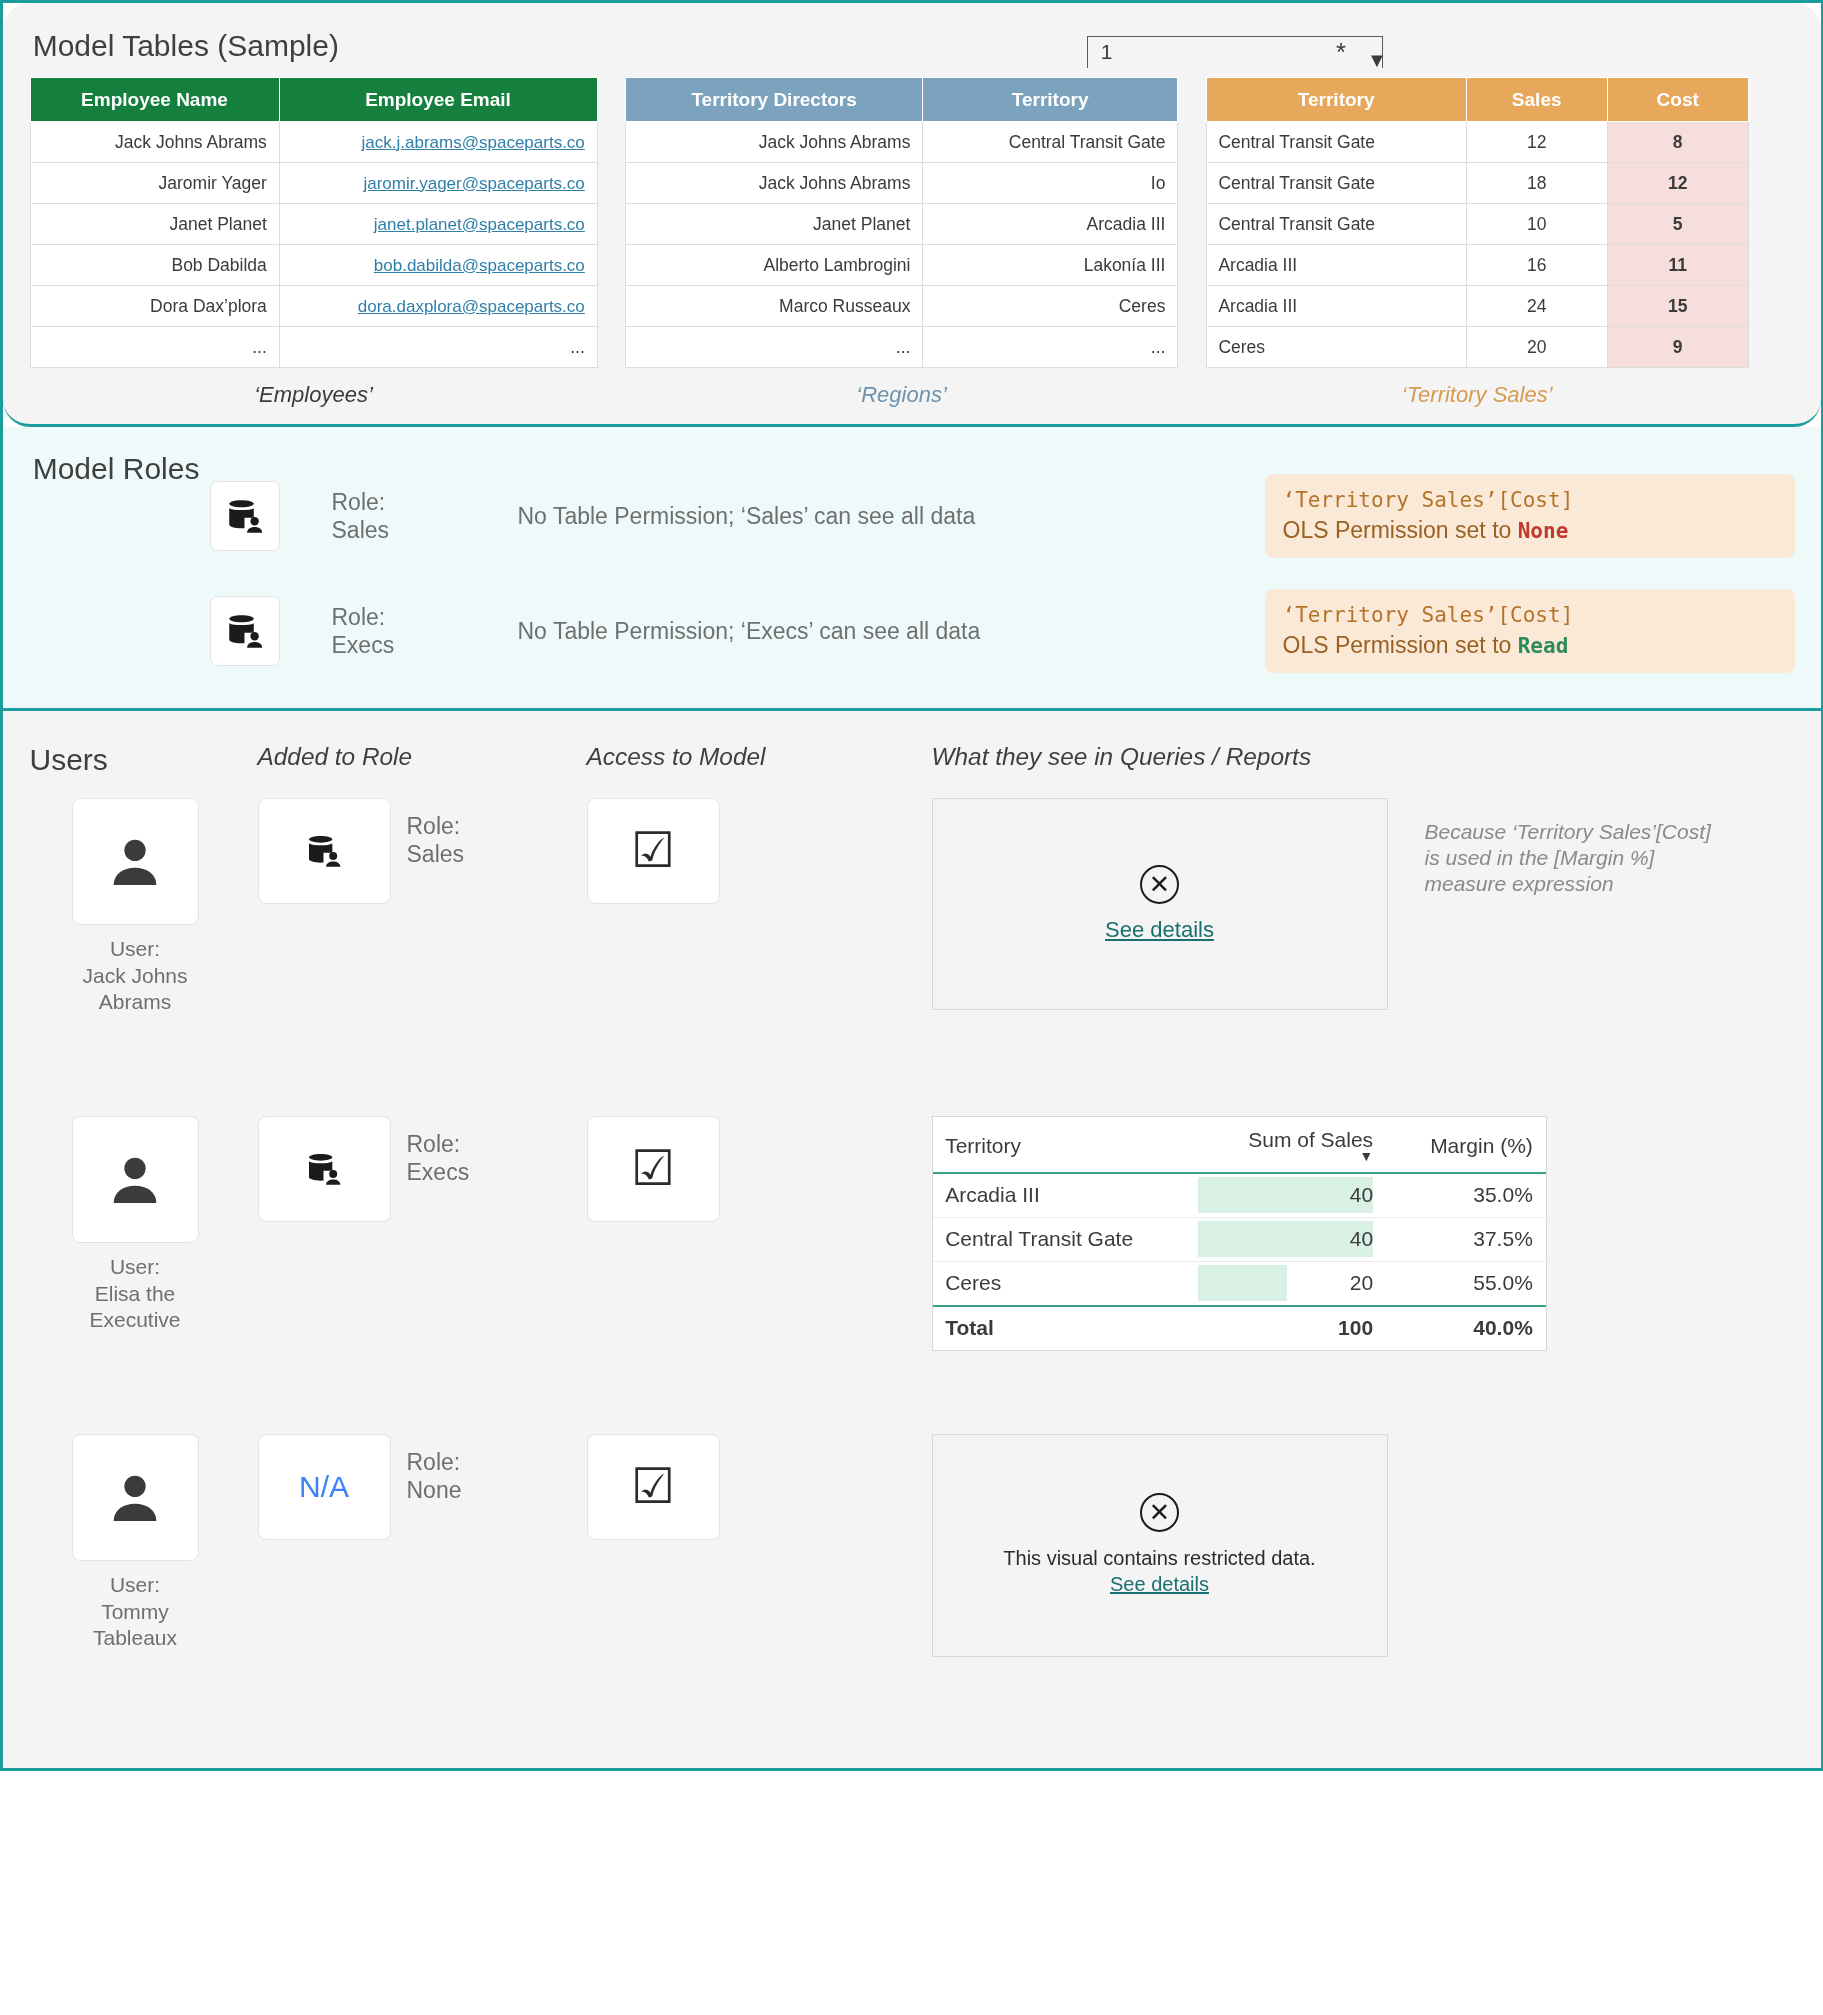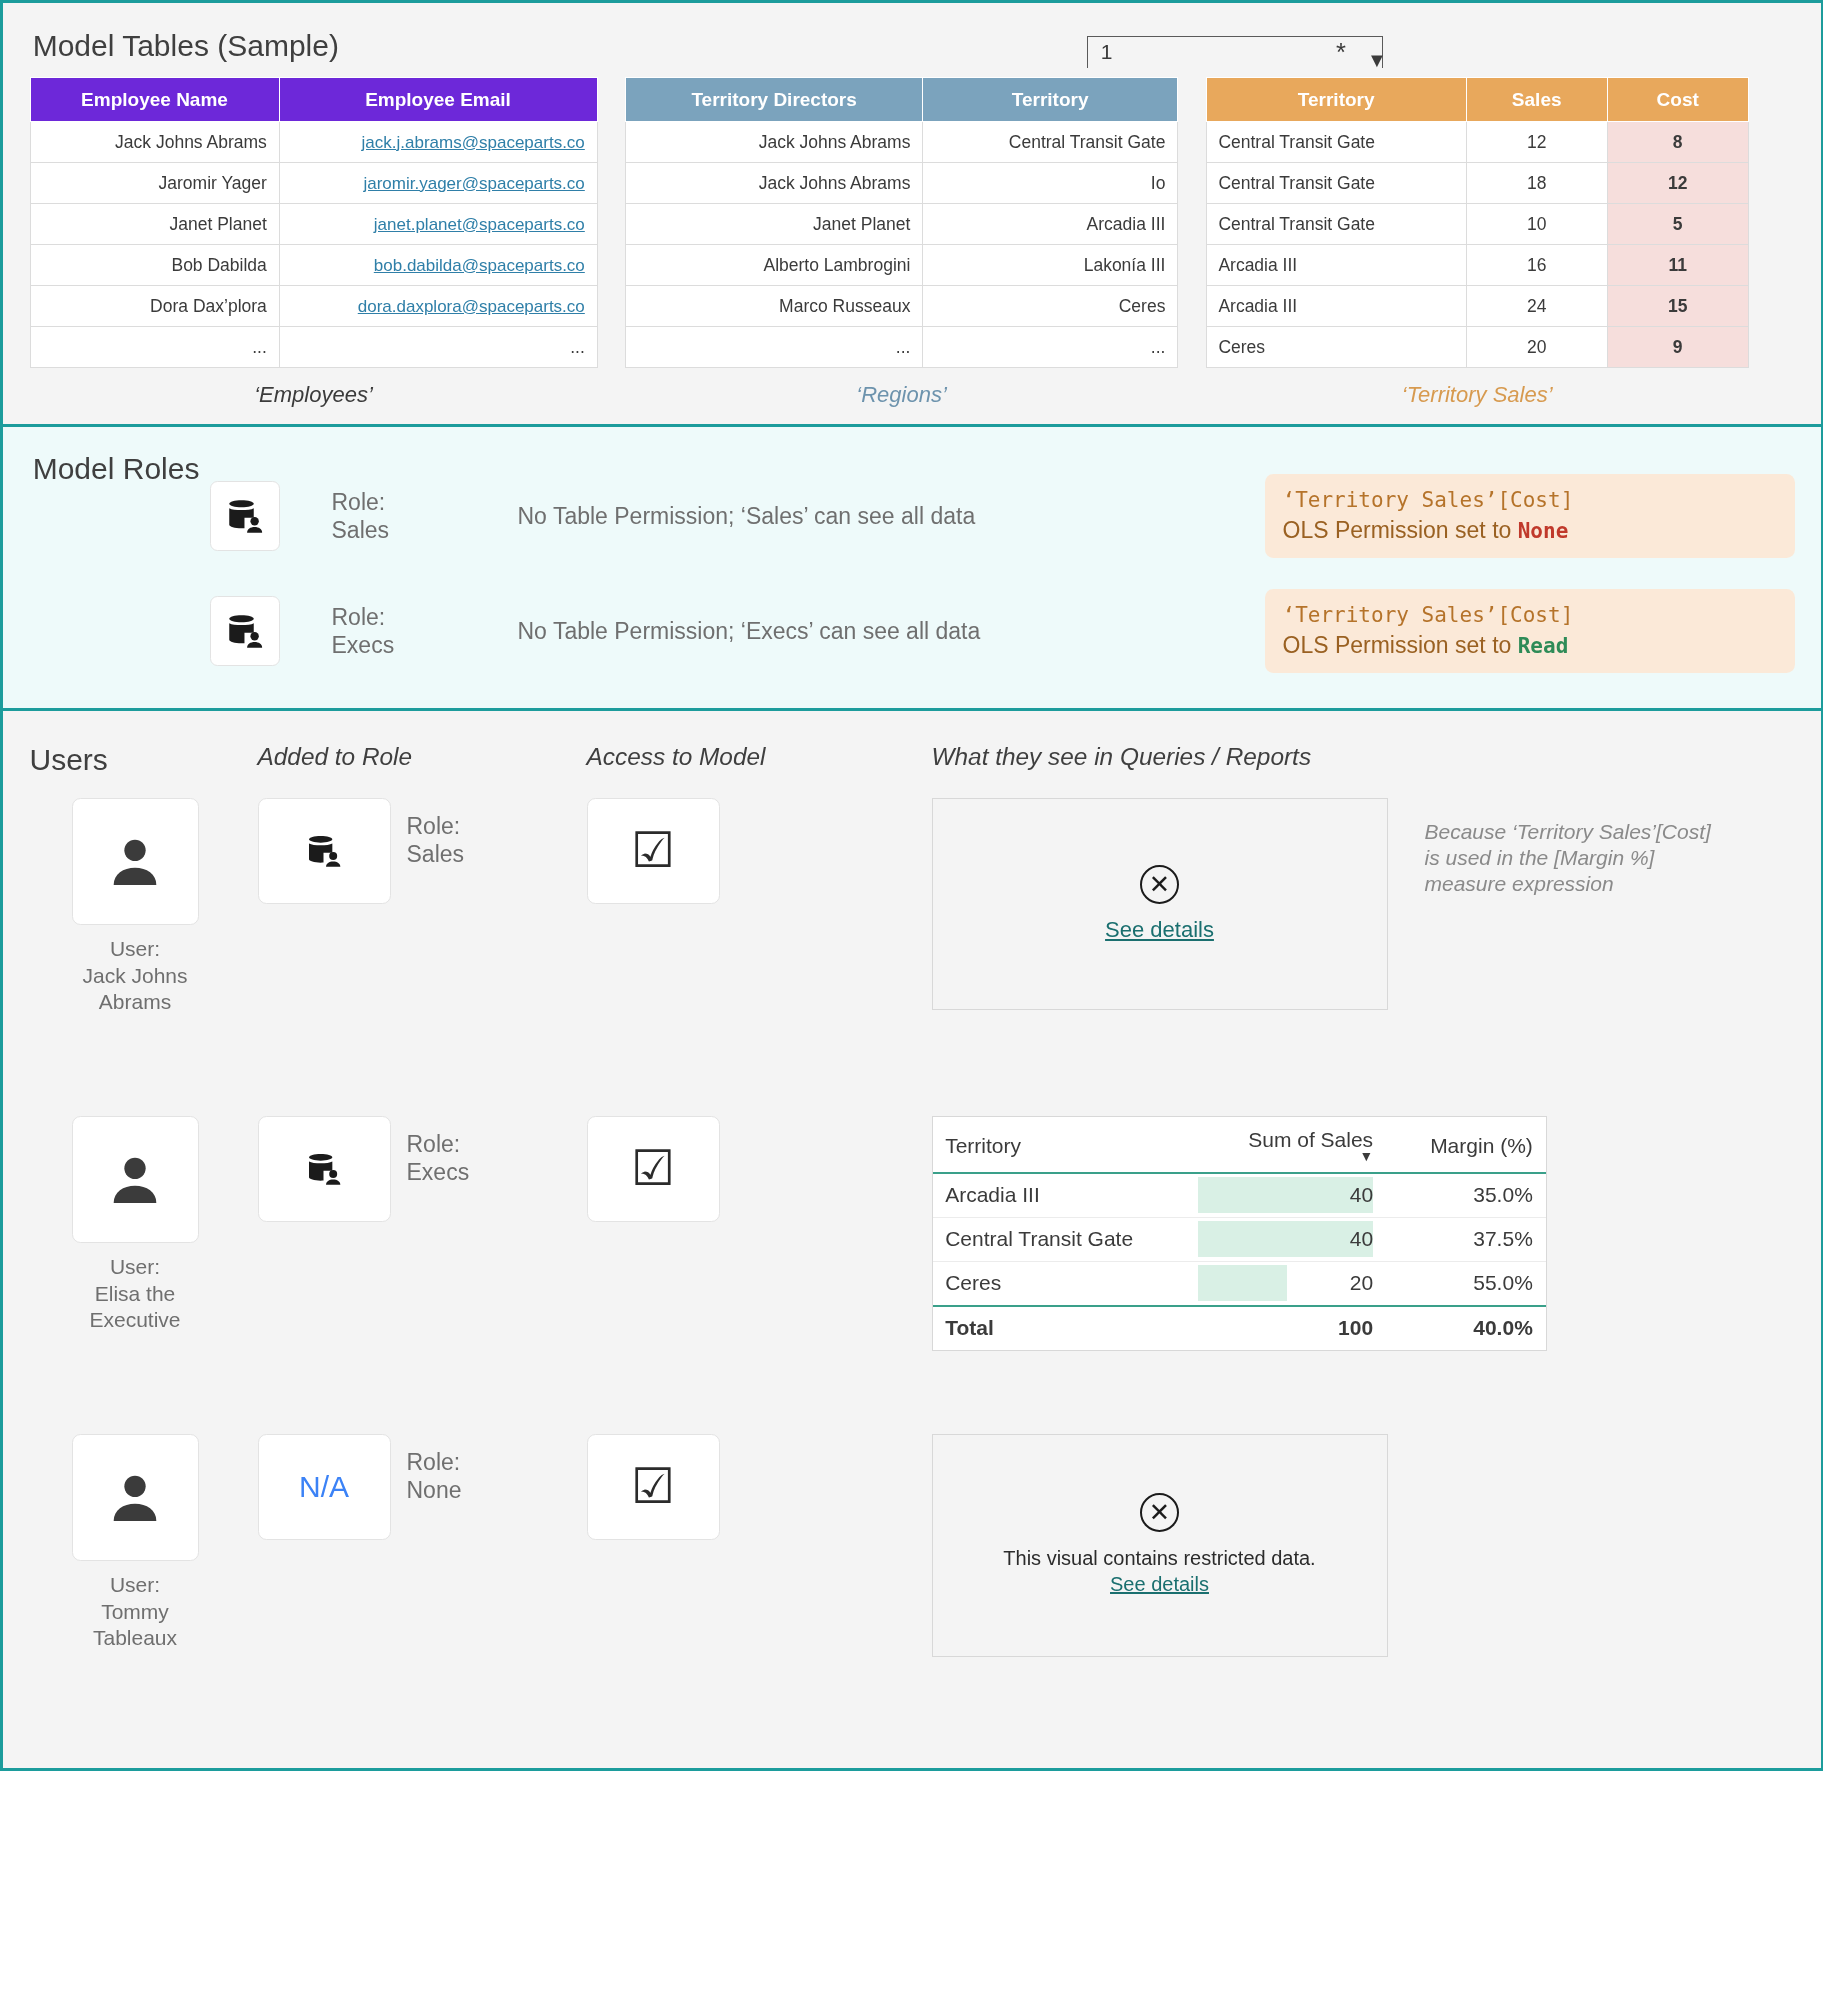--- a/index.html
+++ b/index.html
@@ -17,20 +17,21 @@
     background: #ffffff;
     position: relative;
   }
 
   
   .sec-tables {
     background: #f4f4f4;
     border-bottom: 3.2px solid #1c9c9c;
     padding: 21px 26.5px 16px 26.5px;
     position: relative;
+    border-radius: 27px;
   }
   .sec-title {
     font-size: 30px;
     color: #3f3f3f;
     margin: 5.3px 0 13.8px 3.2px;
     font-weight: normal;
   }
   .tables-row {
     display: flex;
     align-items: flex-start;
@@ -53,21 +54,21 @@
   }
   table.model td {
     font-size: 17.5px;
     padding: 9.5px 11.7px;
     border: 1.1px solid #dcdcdc;
     color: #3b3b3b;
     background: #ffffff;
     white-space: nowrap;
     text-align: right;
   }
-  .emp th { background: #6d28d9; }
+  .emp th { background: #15803d; }
   .emp td.c0 { width: 249px; }
   .emp td.c1 { width: 318px; }
   .emp a { color: #2f7fa8; text-decoration: underline; font-size: 17px; margin-left: 36px; }
   .reg th { background: #7ba3bd; }
   .reg td.c0 { width: 297px; }
   .reg td.c1 { width: 255px; }
   .ts th { background: #e8a85c; }
   .ts td.c0 { width: 260px; text-align: left; }
   .ts td.c1 { width: 141px; text-align: center; }
   .ts td.c2 { width: 141px; text-align: center; background: #f6dedc; font-weight: bold; }

